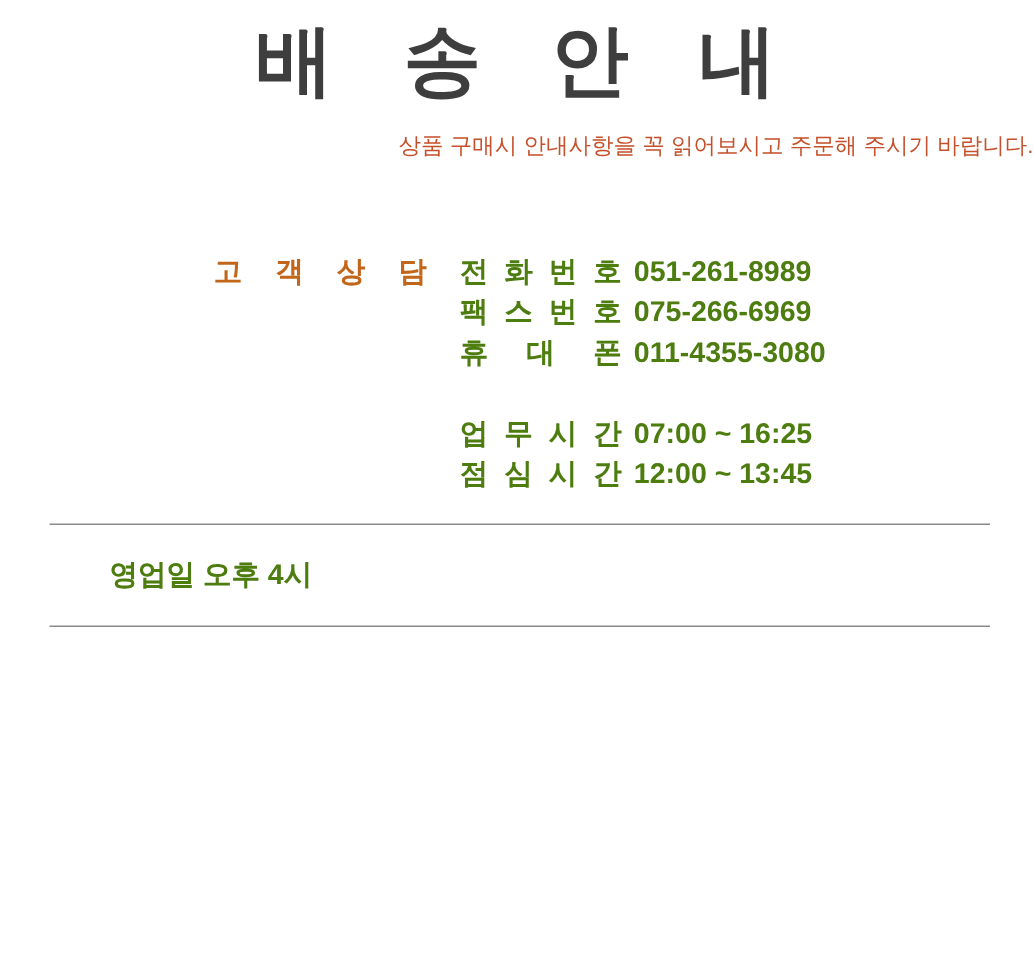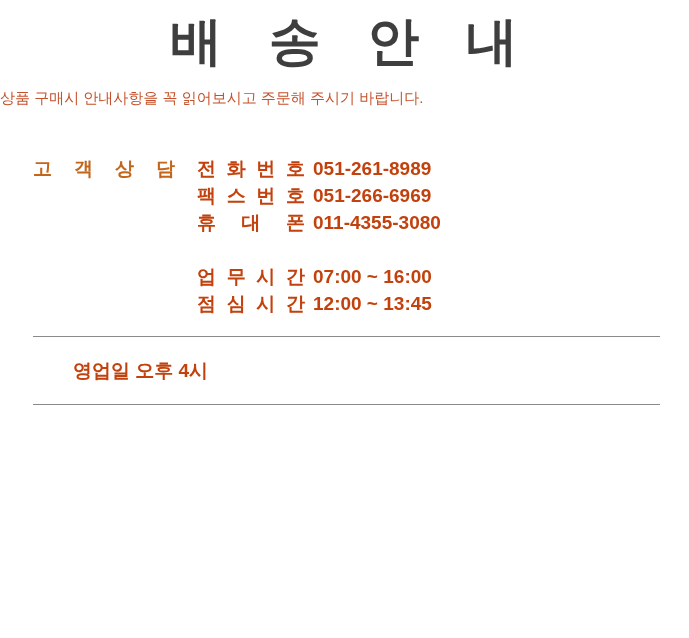--- a/index.html
+++ b/index.html
@@ -18,50 +18,50 @@
     text-align: center;
     font-size: 52px;
     line-height: 62px;
     font-weight: 700;
     word-spacing: 30px;
     letter-spacing: 1px;
     color: #3e3e3e;
   }
   .subtitle {
     margin: 16px 0 0 0;
-    text-align: left;
+    text-align: right;
     font-size: 15px;
     line-height: 20px;
     font-weight: 400;
     color: #c5512c;
   }
   .info-section {
     display: flex;
     align-items: flex-start;
     margin-left: 33px;
     margin-right: 29px;
   }
-  .sec-customer { margin-top: 47px; }
+  .sec-customer { margin-top: 60px; justify-content: center; }
   .section-label {
     flex: 0 0 142px;
     width: 142px;
     font-size: 19px;
     font-weight: 700;
     color: #c2661a;
     line-height: 27px;
     text-align: justify;
     text-align-last: justify;
     white-space: normal;
   }
   .sec2 .section-label, .sec3 .section-label { line-height: 28px; }
   .section-content {
     margin-left: 22px;
     font-size: 19px;
     font-weight: 700;
-    color: #c2410c;
+    color: #4d7c0f;
     line-height: 27px;
   }
   .sec2 .section-content, .sec3 .section-content { line-height: 28px; margin-left: 40px; }
   .info-row .field {
     display: inline-block;
     width: 108px;
     margin-right: 8px;
     text-align: justify;
     text-align-last: justify;
     vertical-align: top;
@@ -85,28 +85,28 @@
 
   <p class="subtitle">상품 구매시 안내사항을 꼭 읽어보시고 주문해 주시기 바랍니다.</p>
 
   <section class="info-section sec-customer">
     <div class="section-label">고 객 상 담</div>
     <div class="section-content">
       <div class="info-row">
         <span class="field">전 화 번 호</span><span class="value">051-261-8989</span>
       </div>
       <div class="info-row">
-        <span class="field">팩 스 번 호</span><span class="value">051-266-6969</span>
+        <span class="field">팩 스 번 호</span><span class="value">075-266-6969</span>
       </div>
       <div class="info-row">
         <span class="field">휴 대 폰</span><span class="value">011-4355-3080</span>
       </div>
       <div class="row-spacer"></div>
       <div class="info-row">
-        <span class="field">업 무 시 간</span><span class="value">07:00 ~ 16:00</span>
+        <span class="field">업 무 시 간</span><span class="value">07:00 ~ 16:25</span>
       </div>
       <div class="info-row">
         <span class="field">점 심 시 간</span><span class="value">12:00 ~ 13:45</span>
       </div>
     </div>
   </section>
 
   <hr class="divider divider-1">
 
   <section class="info-section sec2">

